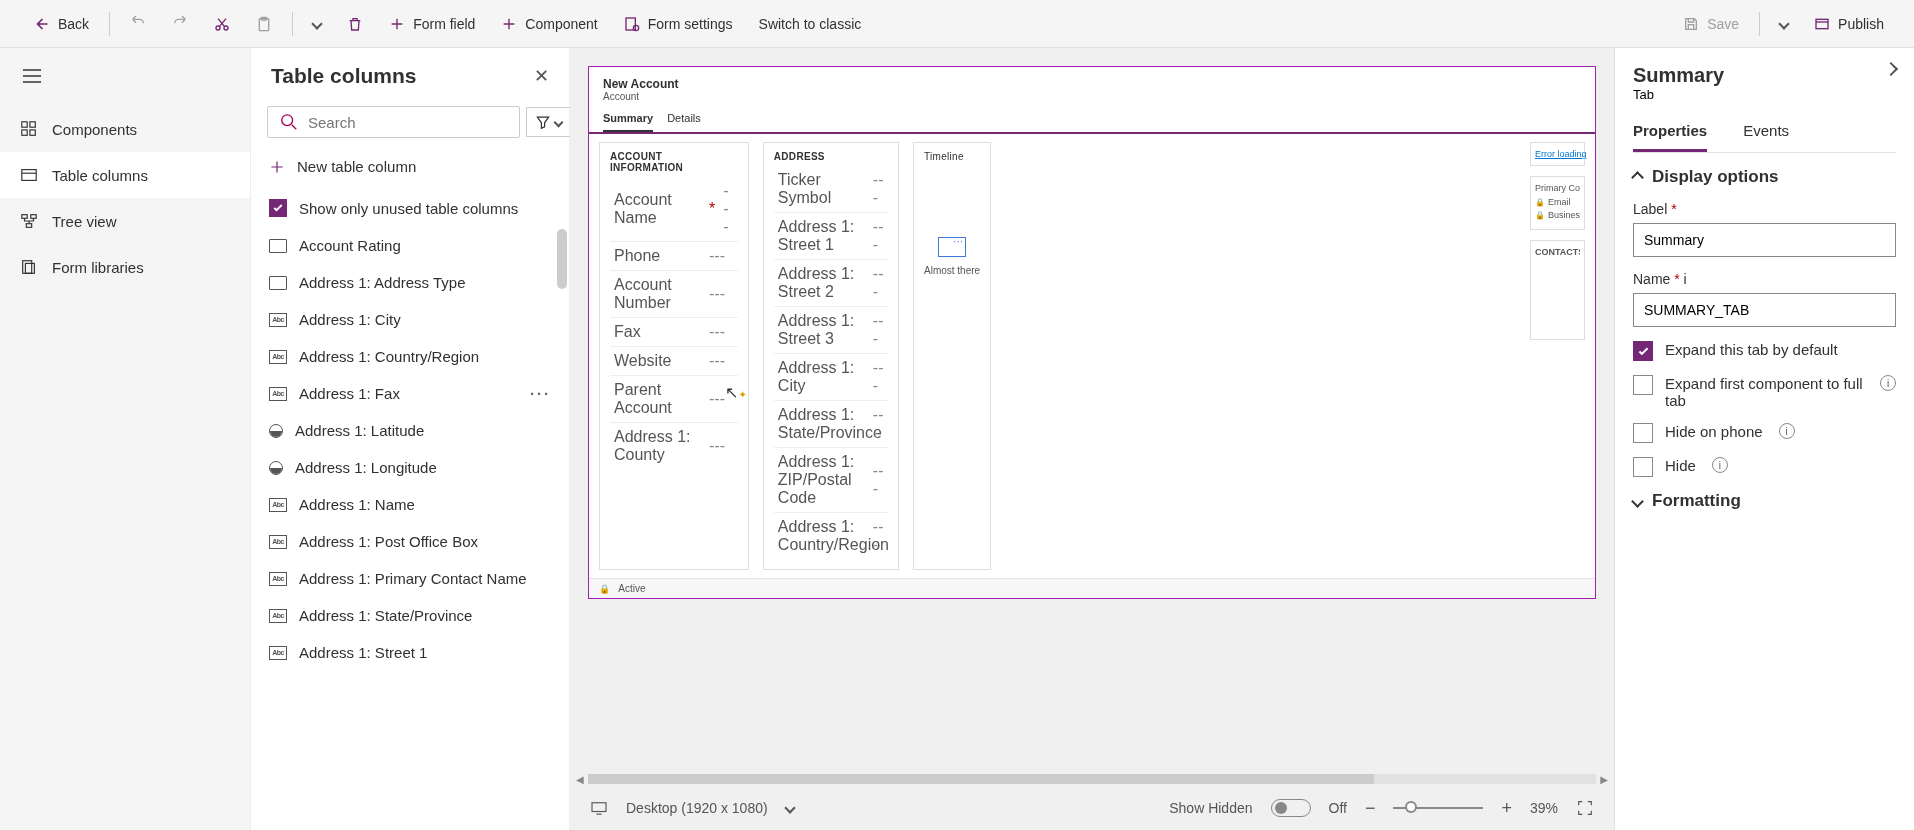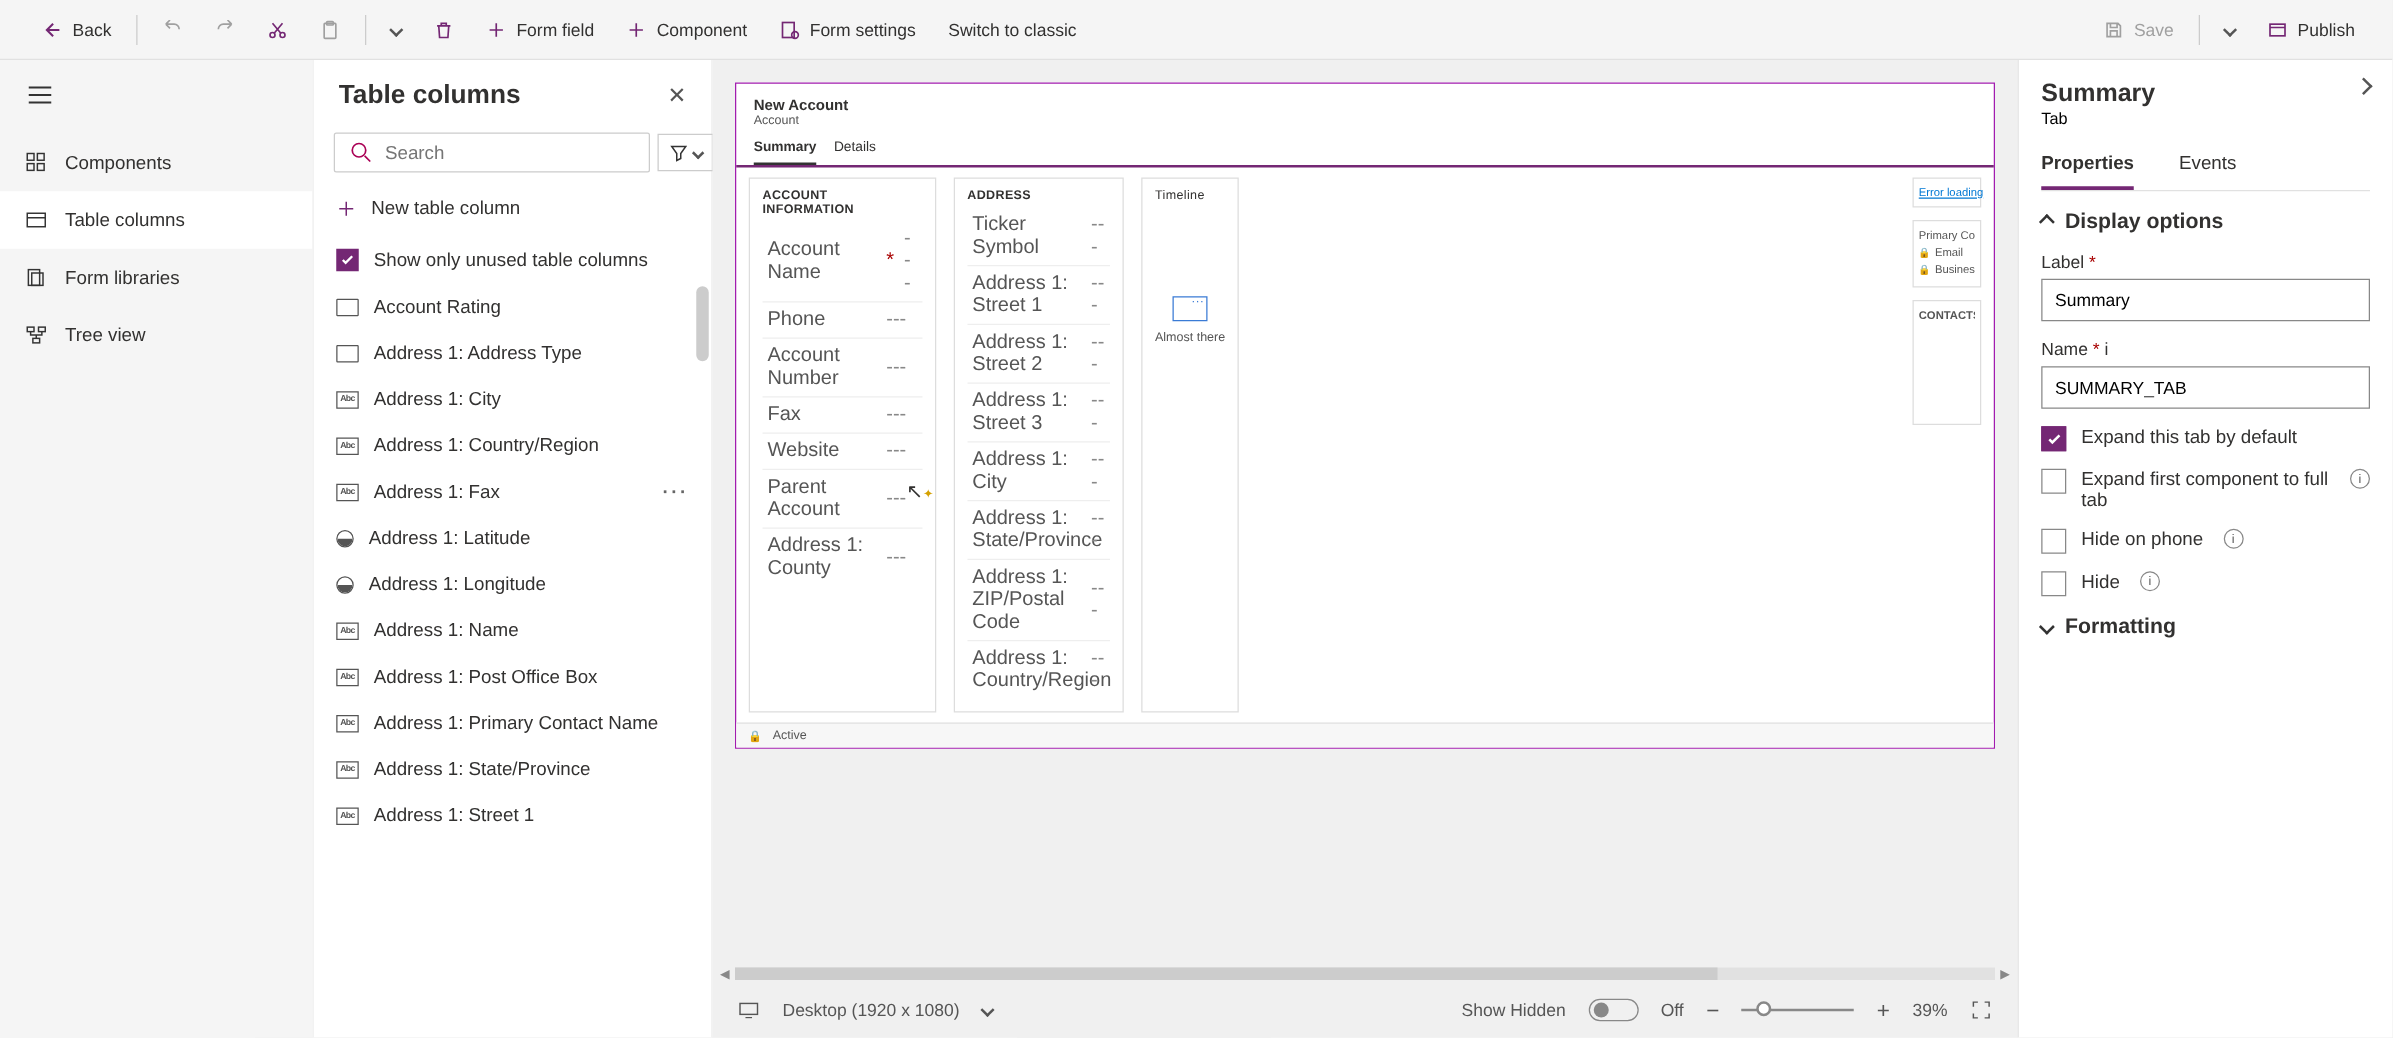--- a/index.html
+++ b/index.html
@@ -224,33 +224,33 @@
     </div>
     <div class="navitem active">
       <svg viewBox="0 0 20 20" fill="none" stroke="#333" stroke-width="1.3">
           <rect x="2" y="4" width="16" height="12"></rect>
           <path d="M2 8h16"></path>
         </svg>
       <span>Table columns</span>
     </div>
     <div class="navitem">
       <svg viewBox="0 0 20 20" fill="none" stroke="#333" stroke-width="1.3">
-          <rect x="3" y="3" width="10" height="14"></rect>
-          <rect x="6" y="6" width="10" height="11"></rect>
-        </svg>
-      <span>Form libraries</span>
-    </div>
-    <div class="navitem">
-      <svg viewBox="0 0 20 20" fill="none" stroke="#333" stroke-width="1.3">
           <rect x="2" y="3" width="6" height="4"></rect>
           <rect x="12" y="3" width="6" height="4"></rect>
           <rect x="7" y="13" width="6" height="4"></rect>
           <path d="M5 7v3h10V7M10 10v3"></path>
         </svg>
       <span>Tree view</span>
+    </div>
+    <div class="navitem">
+      <svg viewBox="0 0 20 20" fill="none" stroke="#333" stroke-width="1.3">
+          <rect x="3" y="3" width="10" height="14"></rect>
+          <rect x="6" y="6" width="10" height="11"></rect>
+        </svg>
+      <span>Form libraries</span>
     </div>
   </div>
 
   <div class="columns-panel">
     <div class="panel-header">
       <span class="panel-title">Table columns</span>
       <span class="close-btn">✕</span>
     </div>
     <div class="search-row">
       <div class="search-box">

